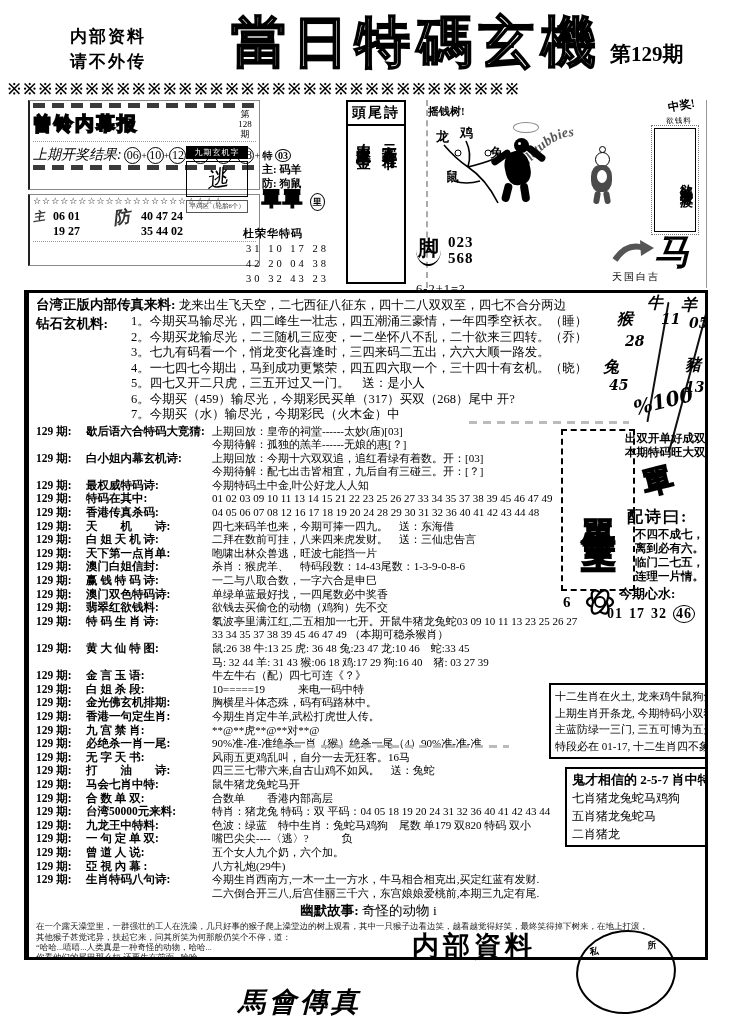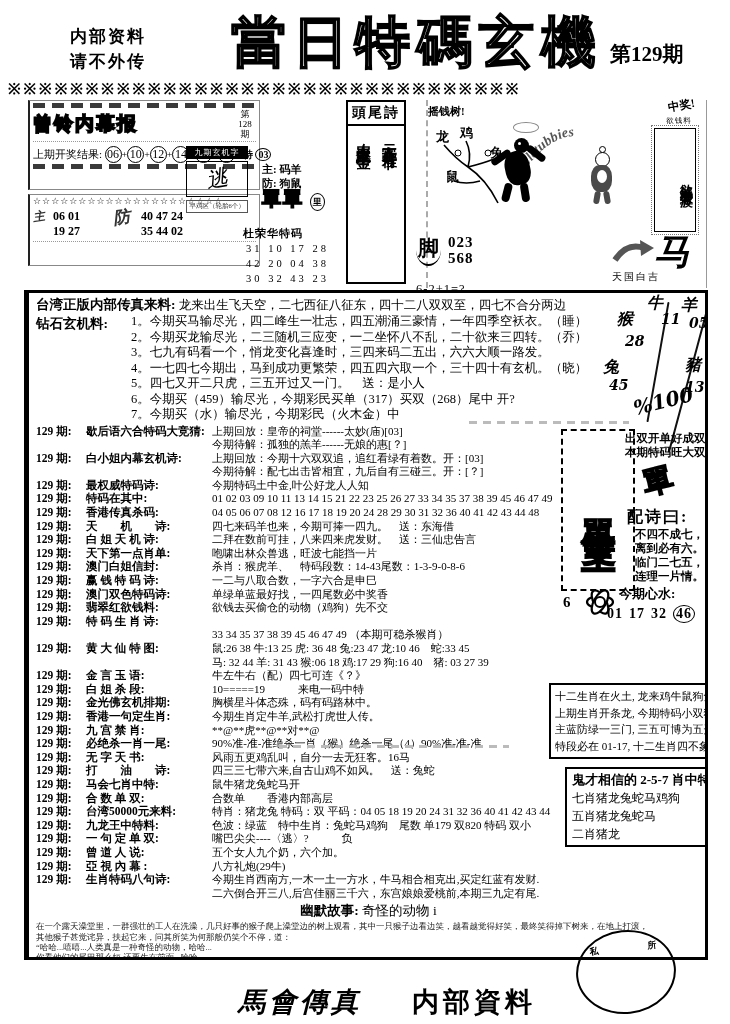--- a/index.html
+++ b/index.html
@@ -14,21 +14,21 @@
   .issue-no { left:610px; top:40px; font-size:21px; font-weight:bold; }
   .sep-row { left:8px; top:78px; width:714px; font-size:15px; font-weight:bold; letter-spacing:3px; white-space:nowrap; overflow:hidden; }
 
   
   .strip { height:5px; background:repeating-linear-gradient(90deg,#3a3a3a 0 12px,transparent 12px 19px); margin:1px 0; }
   .flyer1 { left:28px; top:100px; width:232px; height:90px; border:1px solid #888; border-left:2px solid #222; padding:1px 3px; box-sizing:border-box; }
   .f1-head { display:flex; align-items:center; justify-content:space-between; }
   .f1-title { font-size:19px; letter-spacing:2px; white-space:nowrap; }
   .f1-issue { font-size:9px; line-height:10px; text-align:center; width:22px; }
   .f1-result { font-size:10px; margin-top:4px; white-space:nowrap; }
-  .f1-result-label { font-size:11px; }
+  .f1-result-label { font-size:14px;font-style:italic; }
   .ball { display:inline-block; border:1px solid #000; border-radius:50%; padding:0 1px; min-width:13px; text-align:center; font-size:12px; }
   .f1-nums .ball:not(:first-child)::before { content:""; }
   .plus { font-size:10px; }
   .te-ball { display:inline-block; border:1.5px solid #000; border-radius:50%; padding:0 2px; font-weight:bold; font-size:10px; }
   .dotline { border-top:1px dotted #999; margin:2px 0; }
 
   .flyer1b { left:28px; top:194px; width:232px; height:72px; border:1px solid #888; border-left:2px solid #222; padding:1px 3px; box-sizing:border-box; }
   .stars { font-size:9px; letter-spacing:1px; white-space:nowrap; overflow:hidden; }
   .f1b-grid { display:grid; grid-template-columns:20px 60px 28px 80px; font-size:12px; font-weight:bold; margin-top:3px; line-height:15px; }
   .script { font-style:italic; font-weight:bold; color:#333; transform:rotate(-8deg); display:inline-block; }
@@ -147,21 +147,21 @@
   .zbox2 .b2t { font-size:13px; font-weight:bold; white-space:nowrap; }
   .zbox2 div.b2l { font-size:12px; line-height:18px; white-space:nowrap; }
 
   .fade-scr { position:absolute; height:3px; background:repeating-linear-gradient(90deg,#bbb 0 8px,transparent 8px 14px); }
 
   
   .seal { left:576px; top:930px; width:96px; height:80px; border:2.5px solid #000; border-radius:50%; transform:rotate(-6deg); }
   .seal span { position:absolute; font-size:9px; font-weight:bold; }
   .footer-item { font-size:27px; font-weight:bold; letter-spacing:4px; }
   .ft1 { left:238px; top:984px; font-style:italic; }
-  .ft2 { left:412px; top:984px; }
+  .ft2 { left:412px; top:928px; }
   .ft3 { left:562px; top:986px; }
 </style>
 </head>
 <body>
 
 <div class="page">
 
   <div class="abs notice">
     <div>内部资料</div>
     <div>请不外传</div>
@@ -432,20 +432,21 @@
           <span class="t">翡翠红欲钱料:</span>
           <span class="c">欲钱去买偷仓的动物（鸡狗）先不交</span>
         </div>
 
       </div>
 
       <div class="row">
         <div class="rline">
           <span class="q">129 期:</span>
           <span class="t">特 码 生 肖 诗:</span>
+          <span class="c">氡波亭里满江红,二五相加一七开。开鼠牛猪龙兔蛇03 09 10 11 13 23 25 26 27</span>
         </div>
         <div class="c2">33 34 35 37 38 39 45 46 47 49 （本期可稳杀猴肖）</div>
       </div>
 
       <div class="row">
         <div class="rline">
           <span class="q">129 期:</span>
           <span class="t">黄 大 仙 特 图:</span>
           <span class="c">鼠:26 38 牛:13 25 虎: 36 48 兔:23 47 龙:10 46　蛇:33 45</span>
         </div>

